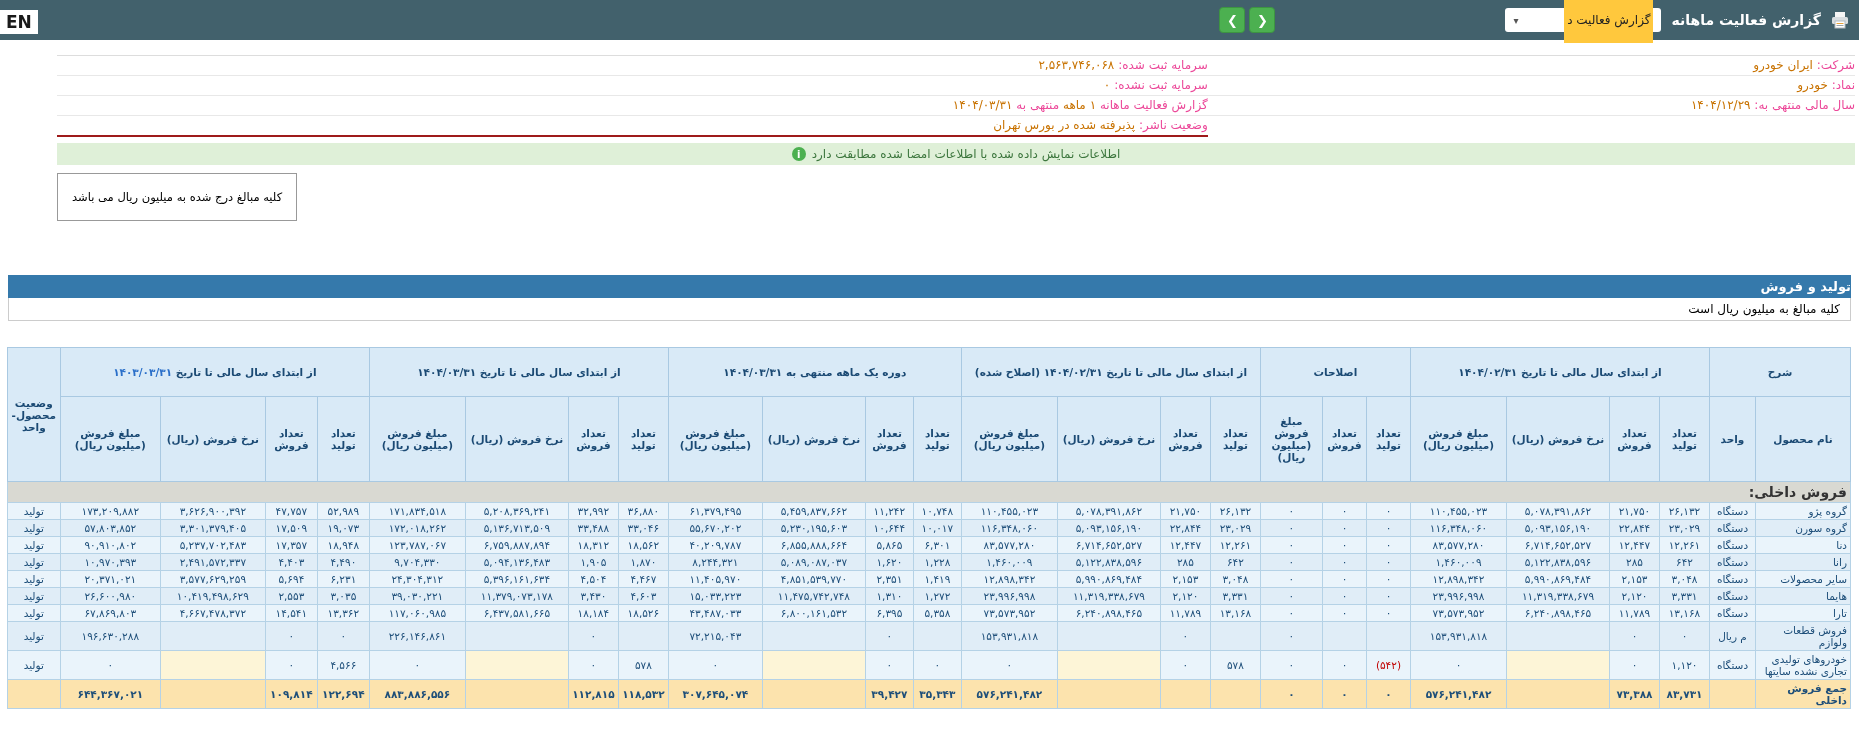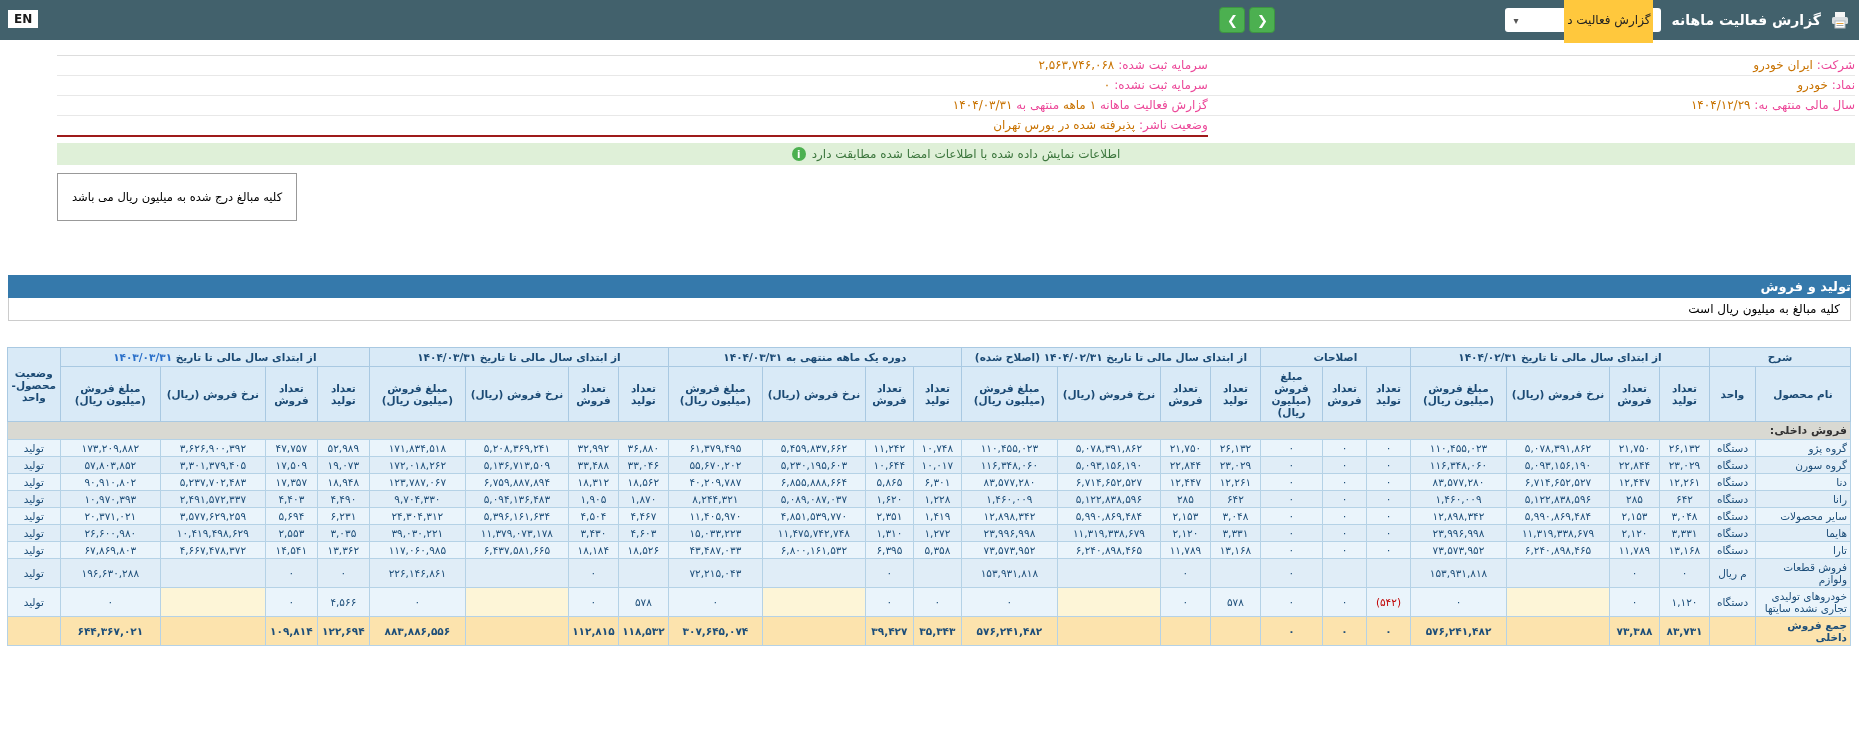--- a/index.html
+++ b/index.html
@@ -7,21 +7,21 @@
 
   
   .navbar{background:#42616c;height:40px;display:flex;align-items:center;padding:0 10px;gap:10px;}
   .nav-icon{display:flex;align-items:center;}
   .nav-title{color:#fff;font-size:14px;font-weight:bold;white-space:nowrap;}
   .nav-select{background:#fff;border-radius:3px;height:24px;display:flex;align-items:center;justify-content:space-between;padding:0 8px;min-width:140px;font-size:12px;cursor:pointer;}
   .nav-select .hl{background:#ffc83d;color:#222;padding:16px 3px;white-space:nowrap;}
   .nav-select .caret{color:#555;font-size:10px;margin-right:8px;}
   .nav-btns{display:flex;gap:4px;margin-right:220px;}
   .nav-btn{width:24px;height:24px;background:#4cb050;border:1px solid #3d9442;border-radius:4px;color:#fff;display:flex;align-items:center;justify-content:center;font-size:13px;font-weight:bold;cursor:pointer;}
-  .lang{position:absolute;top:10px;left:8px;background:#fff;color:#1a1a1a;font-size:12px;font-weight:bold;padding:2px 6px;z-index:5;cursor:pointer;}
+  .lang{position:absolute;top:10px;left:0;background:#fff;color:#1a1a1a;font-size:17px;font-weight:bold;padding:2px 6px;z-index:5;cursor:pointer;}
 
   
   .info{display:flex;margin:15px 4px 0 57px;border-top:1px solid #ddd;font-size:12px;}
   .info-col{display:flex;flex-direction:column;}
   .info-col.rightc{width:36%;}
   .info-col.leftc{width:64%;}
   .irow{height:19px;line-height:19px;border-bottom:1px solid #e8e8e8;white-space:nowrap;overflow:hidden;}
   .info-col.leftc .irow:last-child{border-bottom:2px solid #9e1a1a;}
   .lbl{color:#ec4899;margin-top:36px;}
   .val{color:#c87200;}
@@ -34,26 +34,26 @@
   .amounts-wrap{direction:ltr;margin:8px 4px 0 57px;}
   .amounts-box{display:inline-block;border:1px solid #999;background:#fff;color:#000;font-size:11.5px;padding:16px 14px;direction:rtl;}
 
   
   .section-bar{margin:54px 8px 0 8px;background:#3579ab;color:#fff;font-size:13px;font-weight:bold;padding:4px 0;}
   .section-note{margin:0 8px;border:1px solid #ccc;border-top:none;background:#fff;color:#000;font-size:12px;padding:4px 10px;}
 
   
   .table-wrap{margin:26px 8px 0 8px;}
   table{width:100%;border-collapse:collapse;table-layout:fixed;}
-  th{background:#d9eaf7;color:#1b4a74;border:1px solid #a9c9e2;font-size:10.5px;font-weight:bold;text-align:center;vertical-align:middle;padding:3px 2px;}
+  th{background:#d9eaf7;color:#1b4a74;border:1px solid #a9c9e2;font-size:10.5px;font-weight:bold;text-align:center;vertical-align:middle;padding:18px 2px;}
   td{border:1px solid #b5d2e6;background:#eaf4fb;color:#1d4e79;font-size:10.5px;text-align:center;vertical-align:middle;padding:2px 3px;word-wrap:break-word;}
   tr.alt td{background:#e0edf7;}
   td.empty{background:#fdf5d7;}
   td.name{text-align:right;}
-  tr.section td{background:#d9d9d2;color:#333;font-weight:bold;text-align:right;font-size:11px;}
+  tr.section td{background:#d9d9d2;color:#333;font-weight:bold;text-align:right;font-size:14px;}
   tr.total td{background:#fce3ad;font-weight:bold;}
   tr.total td.empty{background:#fce3ad;}
   td.red{color:#c00000;}
   a.hlink{color:#2a6fc9;text-decoration:none;cursor:pointer;}
 </style>
 </head>
 <body>
 
 <div class="navbar">
   <span class="nav-icon">

